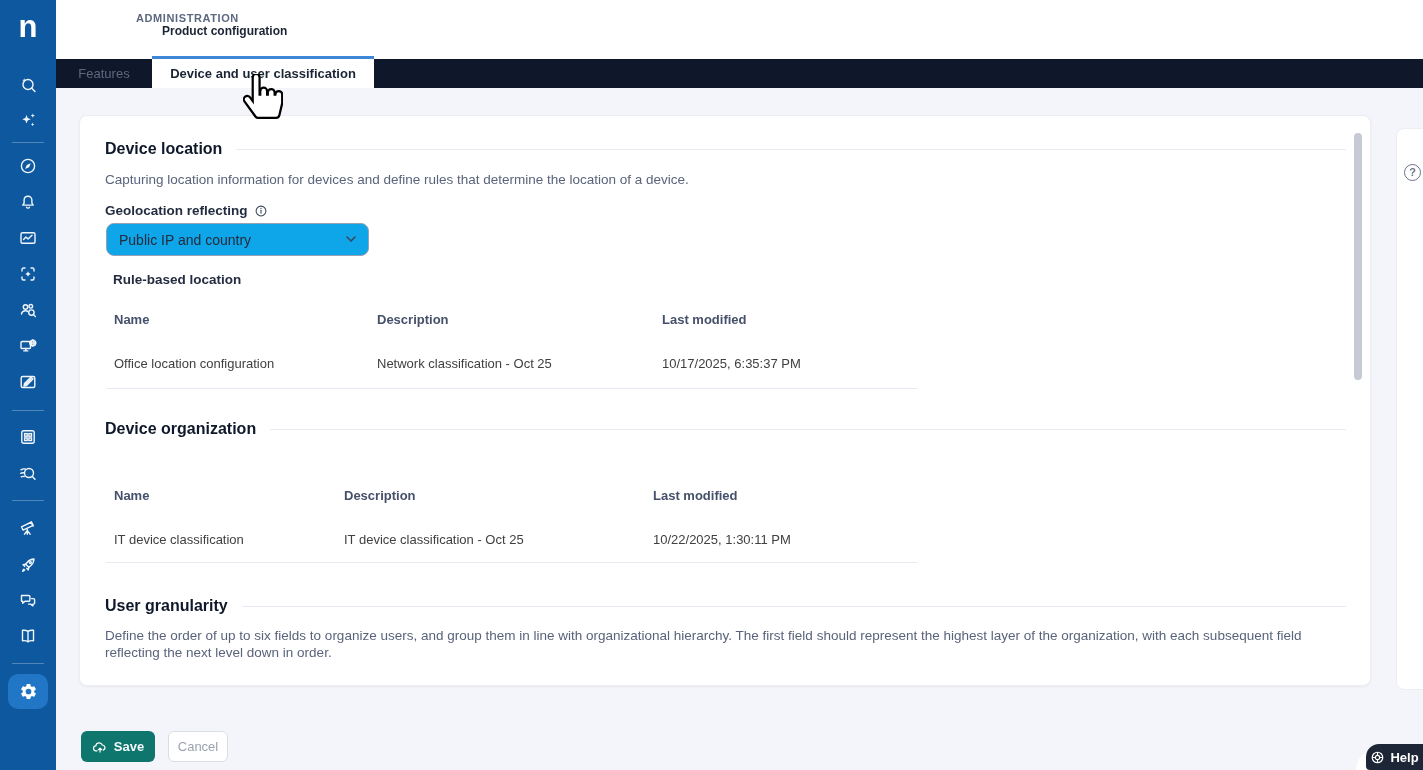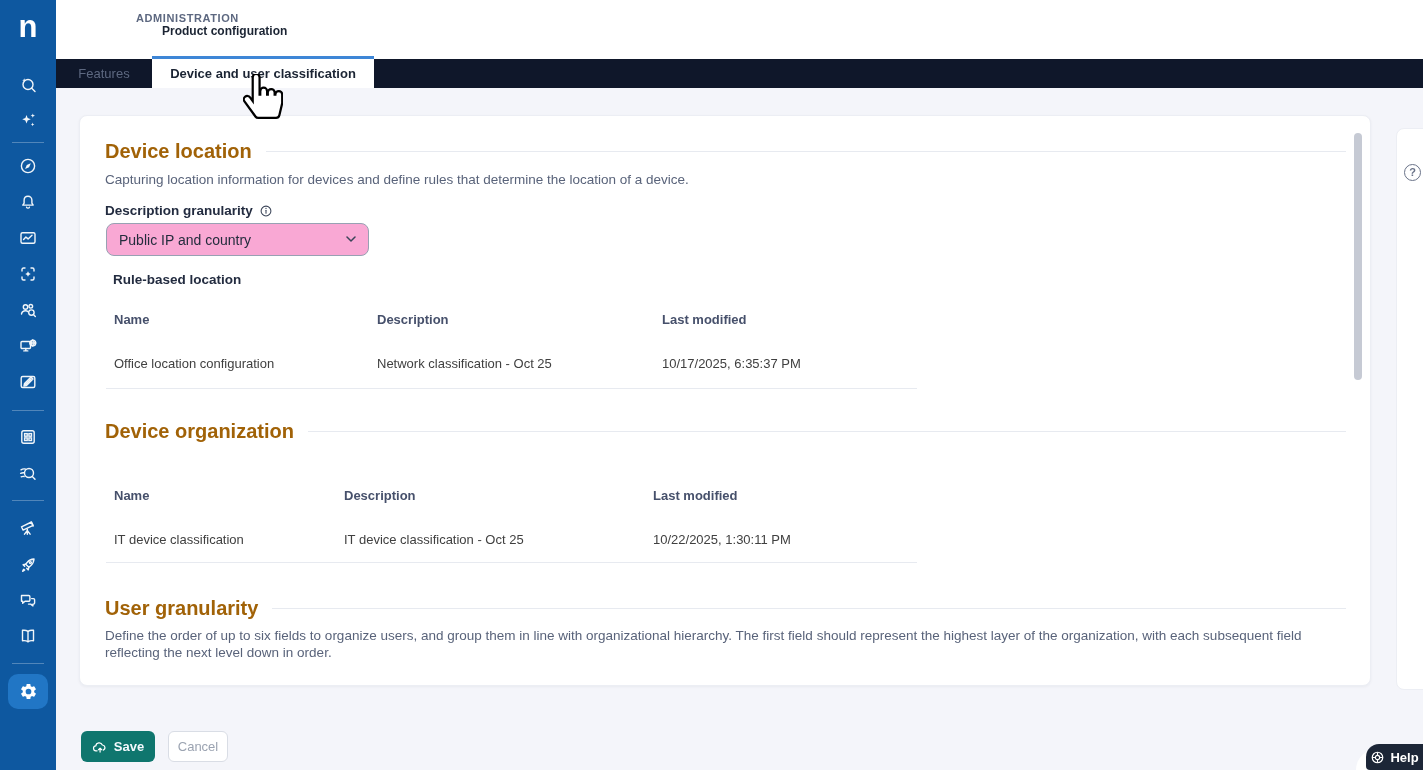--- a/index.html
+++ b/index.html
@@ -31,28 +31,28 @@
   .tab-active { left:96px; top:-3px; width:222px; height:32px; line-height:29px;
     background:#fff; border-top:3px solid #3e86d6; color:#1b2433; font-weight:bold; }
 
   
   .content { position:absolute; left:56px; top:88px; width:1367px; height:682px; background:#f4f5fa; }
 
   .card { position:absolute; left:79px; top:115px; width:1292px; height:571px; background:#fff;
     border:1px solid #eceef4; border-radius:8px; box-shadow:0 1px 3px rgba(25,35,60,.05); z-index:1; }
 
   .sec-head { position:absolute; left:25px; right:24px; display:flex; align-items:center; gap:14px; }
-  .sec-head h2 { font-size:20px; font-weight:bold; color:#a16207; white-space:nowrap; }
+  .sec-head h2 { font-size:16px; font-weight:bold; color:#0f172a; white-space:nowrap; }
   .sec-rule { flex:1; height:1px; background:#e7eaf0; }
   .desc { position:absolute; left:25px; width:1242px; font-size:13.5px; color:#59637a; line-height:17px; }
   .field-label { position:absolute; left:25px; font-size:13.5px; font-weight:bold; color:#232c40;
     display:flex; align-items:center; gap:6px; }
   .field-label svg { width:14px; height:14px; }
   .select { position:absolute; left:26px; width:263px; height:33px; border:1px solid #98a1b3;
-    border-radius:8px; background:#f9a8d4; display:flex; align-items:center; padding:0 12px;
+    border-radius:8px; background:#0ea5e9; display:flex; align-items:center; padding:0 12px;
     font-size:14px; color:#242c3d; cursor:pointer; }
   .select svg { position:absolute; right:12px; width:10px; height:7px; }
   .sub-head { position:absolute; left:25px; font-size:13.5px; font-weight:bold; color:#232c40;padding-left:8px; }
 
   .th { position:absolute; font-size:13px; font-weight:bold; color:#46506b; }
   .td { position:absolute; font-size:13px; color:#404040; }
   .row-rule { position:absolute; left:26px; width:811px; height:1px; background:#e7eaf0; }
 
   
   .scrollbar { position:absolute; left:1354px; top:133px; width:8px; height:247px;
@@ -225,21 +225,21 @@
 
 <div class="card">
 
   <div class="sec-head" style="top:24px">
     <h2>Device location</h2>
     <div class="sec-rule"></div>
   </div>
   <div class="desc" style="top:55px">Capturing location information for devices and define rules that determine the location of a device.</div>
 
   <div class="field-label" style="top:87px">
-    <span>Description granularity</span>
+    <span>Geolocation reflecting</span>
     <svg viewBox="0 0 20 20" fill="none" stroke="#3a4458" stroke-width="1.5">
       <circle cx="10" cy="10" r="7"></circle>
         <path d="M10 9v4.3" stroke-linecap="round"></path>
         <circle cx="10" cy="6.3" r="0.9" fill="#3a4458" stroke="none"></circle>
     </svg>
   </div>
 
   <div class="select" style="top:107px">
     <span>Public IP and country</span>
     <svg viewBox="0 0 10 7" fill="none" stroke="#3a4458" stroke-width="1.5" stroke-linecap="round" stroke-linejoin="round">

